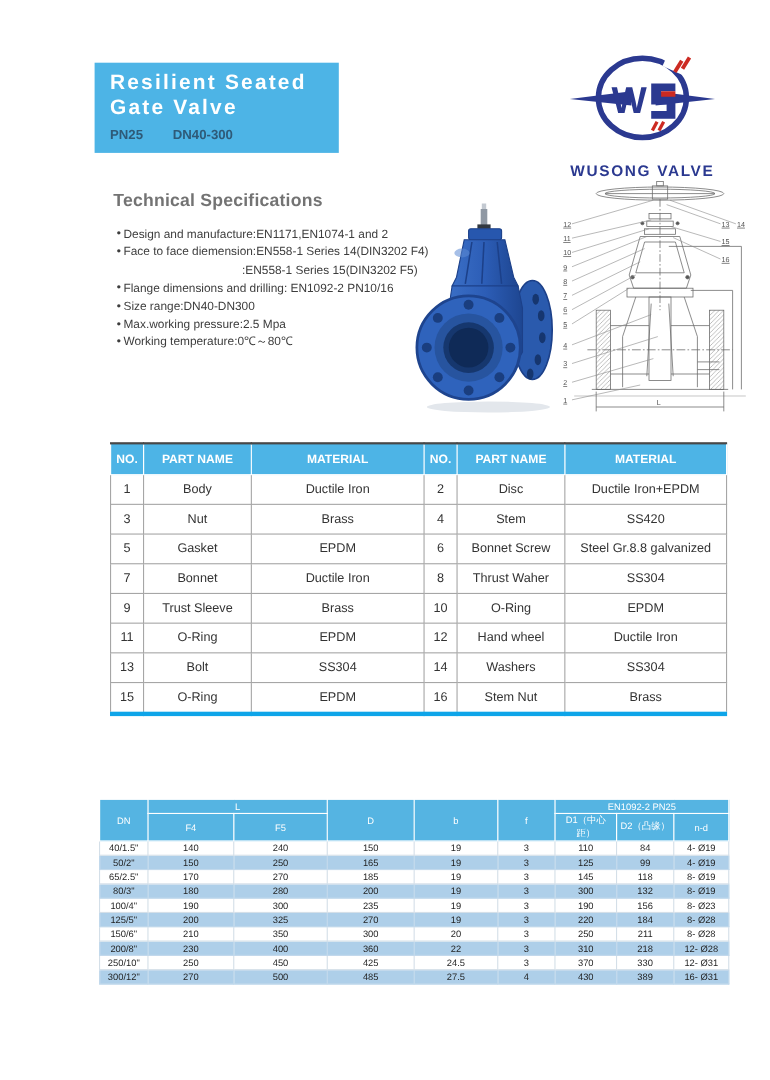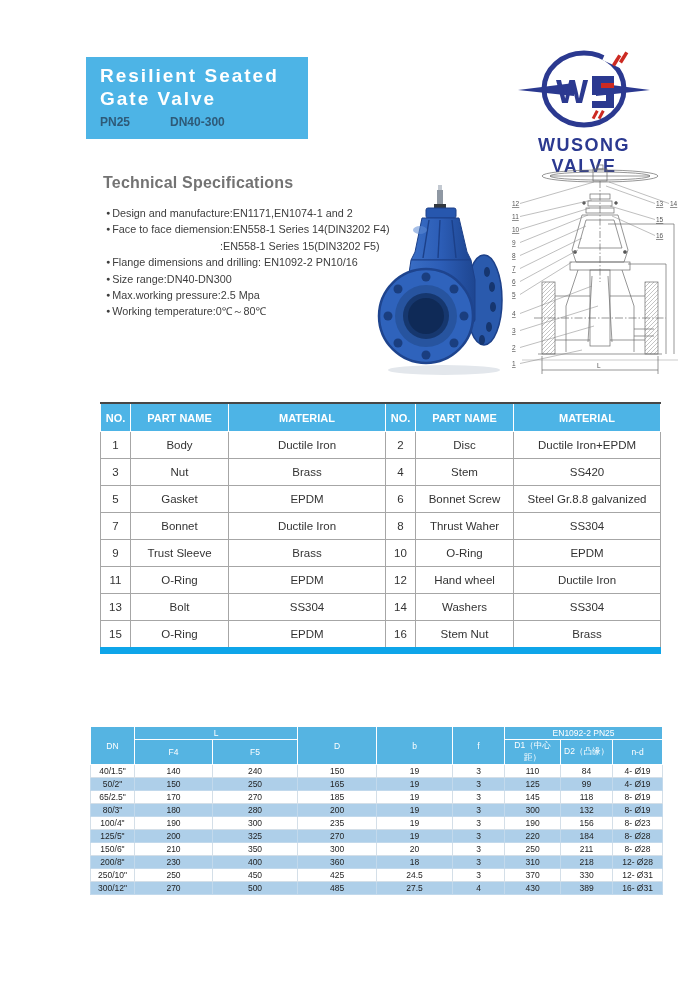--- a/index.html
+++ b/index.html
@@ -3,45 +3,45 @@
 <meta charset="utf-8">
 <style>
   html,body{margin:0;padding:0;background:#ffffff;}
   .page{position:relative;width:700px;height:982px;background:#fff;overflow:hidden;
         font-family:"Liberation Sans",sans-serif;}
 
   
   .title-box{position:absolute;left:86px;top:57px;width:222px;height:82px;
              background:#4db4e6;box-sizing:border-box;padding:7px 0 0 14px;}
   .title-line{color:#fff;font-size:19px;font-weight:bold;letter-spacing:2px;line-height:23px;}
-  .class-row{margin-top:5px;display:flex;gap:40px;font-size:12px;font-weight:bold;color:#2e5a78;}
+  .class-row{margin-top:5px;display:flex;gap:27px;font-size:12px;font-weight:bold;color:#2e5a78;}
 
   .logo-wrap{position:absolute;left:516px;top:50px;width:136px;text-align:center;}
-  .brand-name{color:#2b3990;font-weight:bold;font-size:18px;letter-spacing:1.5px;margin-top:1px;}
+  .brand-name{color:#2b3990;font-weight:bold;font-size:14px;letter-spacing:1.5px;margin-top:12px;}
 
   
   .section-title{position:absolute;margin:0;color:#737373;font-size:16px;font-weight:bold;letter-spacing:.2px;}
   #specs-title{left:103px;top:174px;}
   #components-title{left:103px;top:352px;}
   #dimensions-title{left:103px;top:689px;}
 
   
   .spec-list{position:absolute;left:106px;top:205px;width:300px;
              font-size:10.8px;color:#3d3d3d;line-height:16.4px;}
   .spec-item{white-space:nowrap;}
   .spec-item .bullet{font-size:7px;vertical-align:2px;margin-right:2px;}
   .spec-item.indent{padding-left:114px;}
 
   
   .photo{position:absolute;left:374px;top:182px;}
   .tech-drawing{position:absolute;left:508px;top:164px;}
 
   
   .comp-table{position:absolute;left:100px;top:402px;width:560px;border-collapse:collapse;
-              table-layout:fixed;border-top:2px solid #474747;border-bottom:7px solid #0ea5e9;}
+              table-layout:fixed;border-top:2px solid #474747;border-bottom:4px solid #0ea5e9;}
   .comp-table th{background:#4db4e6;color:#fff;font-size:11px;font-weight:bold;height:27px;
                  border:1px solid #fff;border-top:none;padding:0;}
   .comp-table td{border:1px solid #a6a6a6;font-size:11.5px;color:#333;text-align:center;
                  height:26px;background:#fff;padding:0;}
 
   
   .dims-table{position:absolute;left:90px;top:726px;width:572px;border-collapse:collapse;
               table-layout:fixed;border-top:1px solid #6e6e6e;border-bottom:1px solid #8fb3cd;}
   .dims-table th{background:#55b4e2;color:#fff;font-weight:normal;font-size:8.5px;height:12px;
                  border:1px solid #fff;padding:0 1px;}
@@ -409,21 +409,21 @@
           <td>3</td>
           <td>250</td>
           <td>211</td>
           <td>8- Ø28</td>
         </tr>
         <tr class="striped">
           <td>200/8"</td>
           <td>230</td>
           <td>400</td>
           <td>360</td>
-          <td>18</td>
+          <td>22</td>
           <td>3</td>
           <td>310</td>
           <td>218</td>
           <td>12- Ø28</td>
         </tr>
         <tr>
           <td>250/10"</td>
           <td>250</td>
           <td>450</td>
           <td>425</td>

